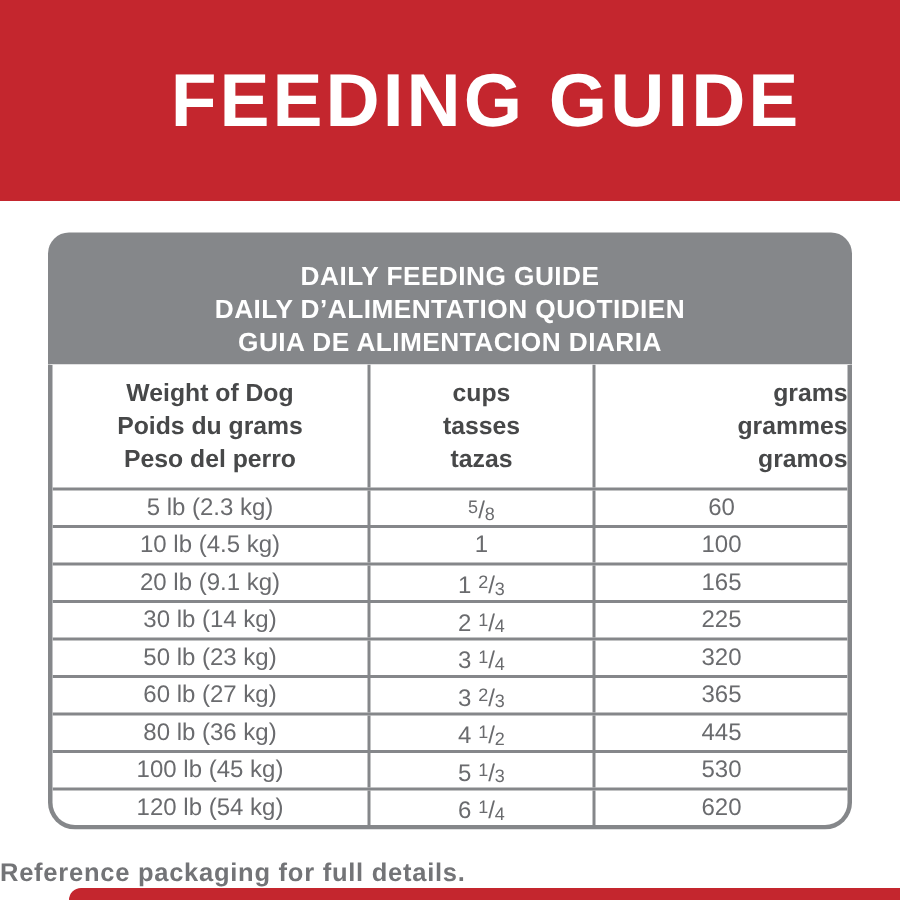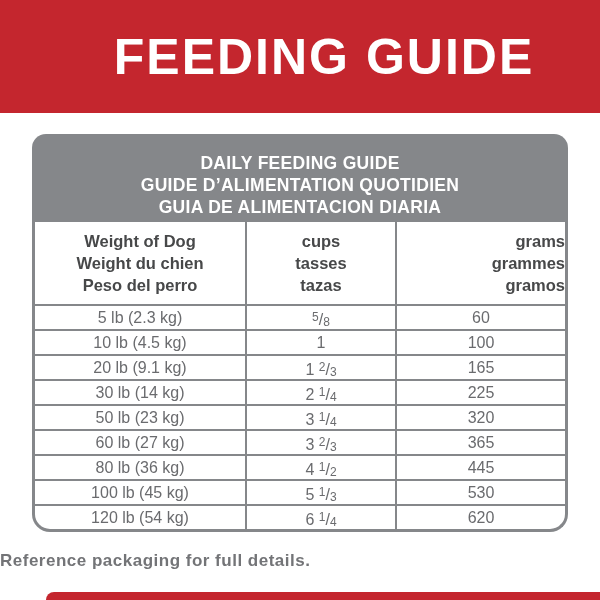--- a/index.html
+++ b/index.html
@@ -12,21 +12,21 @@
   }
   *{margin:0;padding:0;box-sizing:border-box;}
   html,body{width:600px;height:600px;}
   body{
     font-family:"Liberation Sans",sans-serif;
     background:#ffffff;
     overflow:hidden;
     position:relative;
   }
   .banner{
-    width:600px;height:113px;
+    width:600px;height:134px;
     background:var(--brand-red);
     display:flex;align-items:center;justify-content:center;padding-left:48px;
   }
   .banner-title{
     color:#ffffff;
     font-weight:bold;
     font-size:50px;
     letter-spacing:2px;
   }
   .table-wrap{
@@ -99,30 +99,30 @@
 <body>
 
 <div class="banner">
   <span class="banner-title">FEEDING GUIDE</span>
 </div>
 
 <div class="table-wrap">
 
   <div class="gray-head">
     <div>DAILY FEEDING GUIDE</div>
-    <div>GUIDE D’ALIMENTATION QUOTIDIEN</div>
+    <div>DAILY D’ALIMENTATION QUOTIDIEN</div>
     <div>GUIA DE ALIMENTACION DIARIA</div>
   </div>
 
   <div class="grid">
 
     <div class="row thead">
       <div class="cell c1 vline">
         <div>Weight of Dog</div>
-        <div>Weight du chien</div>
+        <div>Poids du grams</div>
         <div>Peso del perro</div>
       </div>
       <div class="cell c2 vline">
         <div>cups</div>
         <div>tasses</div>
         <div>tazas</div>
       </div>
       <div class="cell c3">
         <div>grams</div>
         <div>grammes</div>

